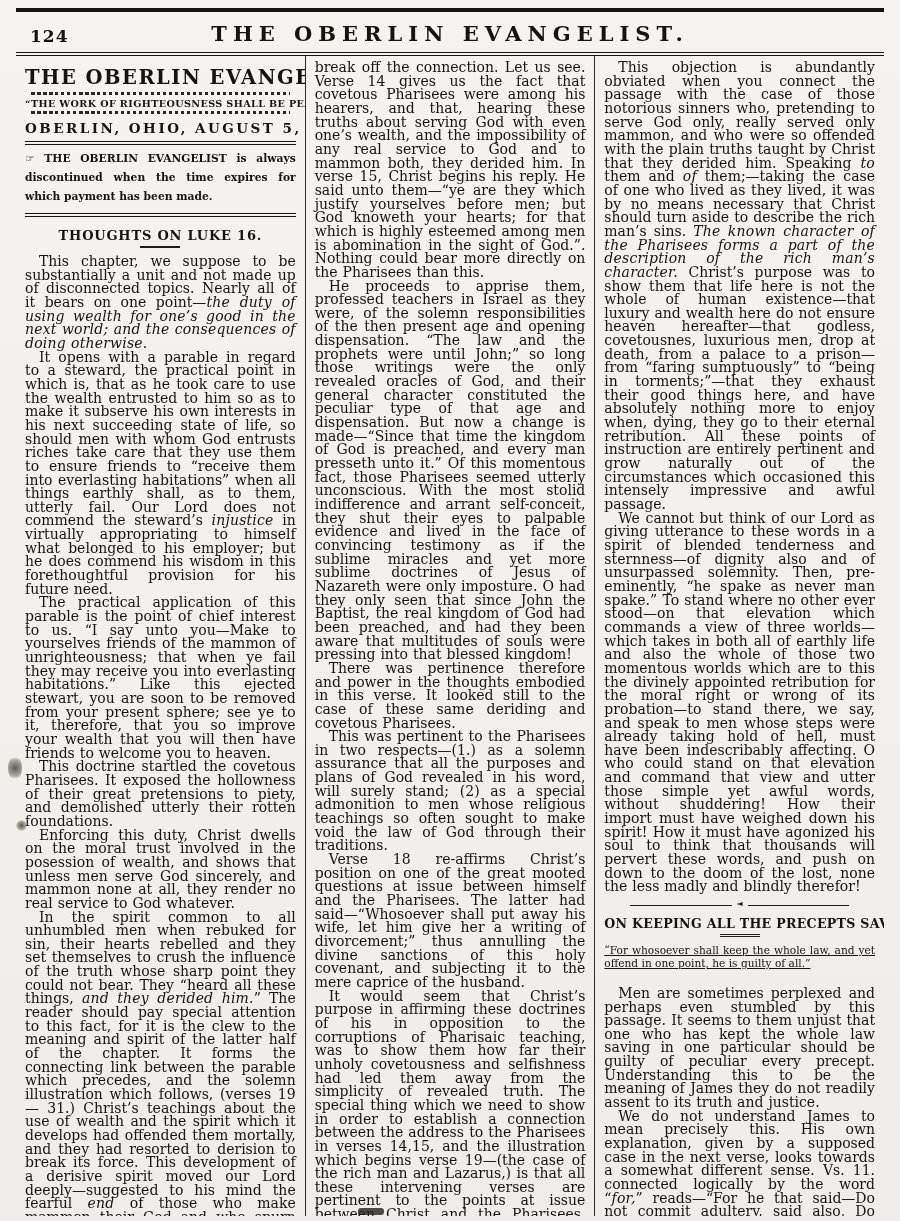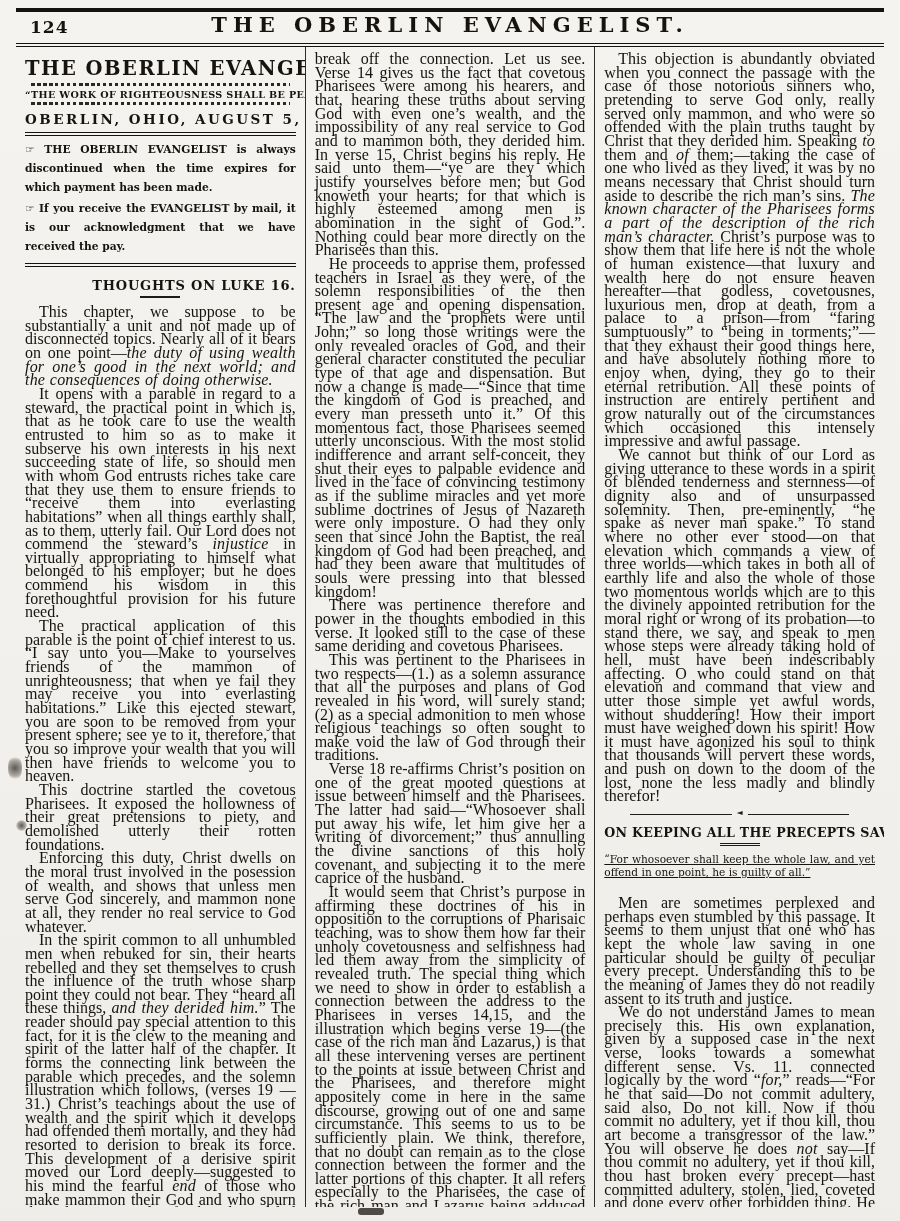--- a/index.html
+++ b/index.html
@@ -7,48 +7,48 @@
   body {
     width:900px; height:1221px; overflow:hidden; position:relative;
     background:linear-gradient(180deg,#f4f3ef 0%, #f1f0ec 55%, #eeede9 100%);
     font-family:"DejaVu Serif", serif; color:#17130e;
   }
   .frame { position:absolute; inset:0; padding:0 16px; }
 
   .rule-double-heavy { border-top:3px solid #15120f; border-bottom:1.5px solid #15120f; height:3px; margin-top:8px; }
   .rule-double-thin  { border-top:1.5px solid #15120f; border-bottom:1.5px solid #15120f; height:4px; }
 
-  .header-band { position:relative; display:flex; justify-content:center; align-items:baseline; padding:0 0 6px; }
+  .header-band { position:relative; display:flex; justify-content:center; align-items:baseline; padding:9px 0 6px; }
   .page-number { position:absolute; left:14px; bottom:6px; font-size:17px; font-weight:bold; letter-spacing:1px; }
   .running-title { font-size:21px; font-weight:bold; letter-spacing:6px; white-space:nowrap; }
 
   .columns { display:flex; height:1160px; overflow:hidden; margin-top:0; }
   .col { flex:1 1 0; min-width:0; padding:5px 9px 0 9px; overflow:hidden; }
   .col + .col { border-left:1.2px solid #2e2a24; }
 
   
   .mast-title { font-size:19.5px; font-weight:bold; text-align:center; letter-spacing:1.5px; margin:5px 0 3px; white-space:nowrap; }
   .squiggle, .squiggle2 { height:3px; margin:2px 6px 3px;
     background:repeating-linear-gradient(90deg,#2b2721 0 3.5px, transparent 3.5px 6px); }
   .motto { font-size:9.6px; font-weight:bold; text-align:center; letter-spacing:0.4px; margin:3px 0 2px; white-space:nowrap; }
   .dateline { font-size:13.5px; font-weight:bold; text-align:center; letter-spacing:2.5px; margin:6px 0 5px; white-space:nowrap; }
   .notices { padding:4px 0 5px; }
   .notice { margin:0 0 2px; font-size:10.7px; line-height:19px; text-align:justify; font-weight:bold; }
   .hand { font-weight:normal; letter-spacing:0; }
 
   
-  .article-title { font-size:13px; font-weight:bold; text-align:right; letter-spacing:0.8px; margin:11px 0 1px; white-space:nowrap; }
+  .article-title { font-size:13px; font-weight:bold; text-align:center; letter-spacing:0.8px; margin:11px 0 1px; white-space:nowrap; }
   .article-title.second { font-size:12.6px; letter-spacing:0.3px; margin-top:4px; }
   .title-rule { width:40px; border-top:2.2px solid #201c17; margin:3px auto 7px; }
   .title-rule.thin { border-top:1.6px solid #201c17; border-bottom:1px solid #201c17; height:3px; }
 
   .epigraph { font-size:10.6px; line-height:12.9px; text-align:justify; margin:0 0 17px;text-decoration:underline; }
 
   
-  .para { margin:0; font-size:16px; line-height:13.65px; text-align:justify; text-indent:14px; word-spacing:0.5px;font-family:Liberation Serif, serif; }
+  .para { margin:0; font-size:14px; line-height:13.65px; text-align:justify; text-indent:14px; word-spacing:0.5px; }
   .para.cont { text-indent:0; }
   .para i { letter-spacing:0.2px; }
 
   .divider { position:relative; border-top:1.6px solid #201c17; margin:11px 26px 10px; }
   .divider-ornament { position:absolute; left:50%; top:-6.5px; transform:translateX(-50%);
     font-size:8px; line-height:1; background:#f1f0ec; padding:0 5px; color:#201c17; }
 
   .ink-blot { position:absolute; border-radius:50%; background:radial-gradient(circle,#3a342c 0%, rgba(60,52,40,0.45) 55%, transparent 75%); opacity:0.8; }
   .blot-a { left:8px; top:755px; width:14px; height:26px; }
   .blot-b { left:16px; top:820px; width:11px; height:11px; }
@@ -73,21 +73,20 @@
     <div class="col">
       <div>
         <div class="mast-title">THE OBERLIN EVANGELIST.</div>
         <div class="squiggle2"></div>
         <div class="motto">“THE WORK OF RIGHTEOUSNESS SHALL BE PEACE.”</div>
         <div class="squiggle2"></div>
         <div class="dateline">OBERLIN, OHIO, AUGUST 5, 1857.</div>
         <div class="rule-double-thin"></div>
         <div class="notices">
             <p class="notice"><span class="hand">☞</span> THE OBERLIN EVANGELIST is always discontinued when the time expires for which payment has been made.</p>
-            <p class="notice"><span class="hand">☞</span> If you receive the EVANGELIST by mail, it is our acknowledgment that we have received the pay.</p>
           </div>
         <div class="rule-double-thin"></div>
       </div>
 
       <div class="article-title">THOUGHTS ON LUKE 16.</div>
       <div class="title-rule"></div>
 
       <div>
           <p class="para">This chapter, we suppose to be substantially a unit and not made up of disconnected topics.  Nearly all of it bears on one point—<i>the duty of using wealth for one’s good in the next world; and the consequences of doing otherwise.</i></p>
           <p class="para">It opens with a parable in regard to a steward, the practical point in which is, that as he took care to use the wealth entrusted to him so as to make it subserve his own interests in his next succeeding state of life, so should men with whom God entrusts riches take care that they use them to ensure friends to “receive them into everlasting habitations” when all things earthly shall, as to them, utterly fail.  Our Lord does not commend the steward’s <i>injustice</i> in virtually appropriating to himself what belonged to his employer; but he does commend his wisdom in this forethoughtful provision for his future need.</p>

